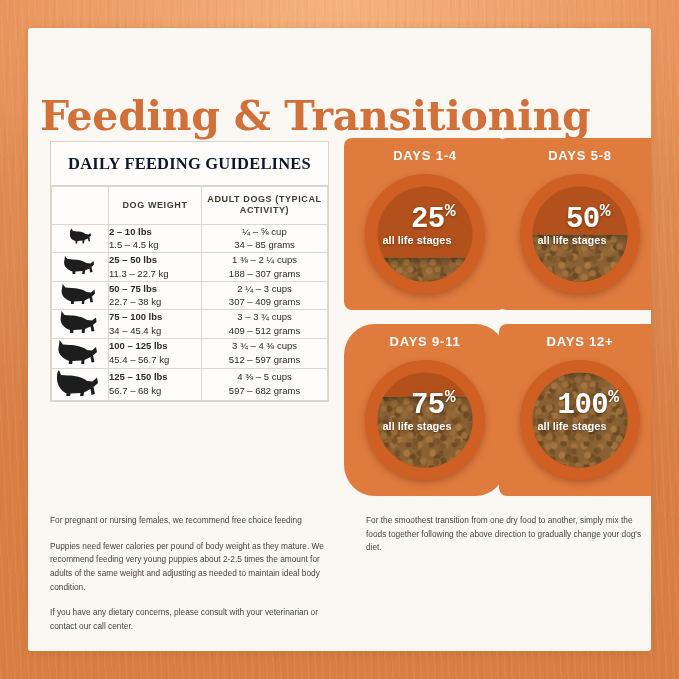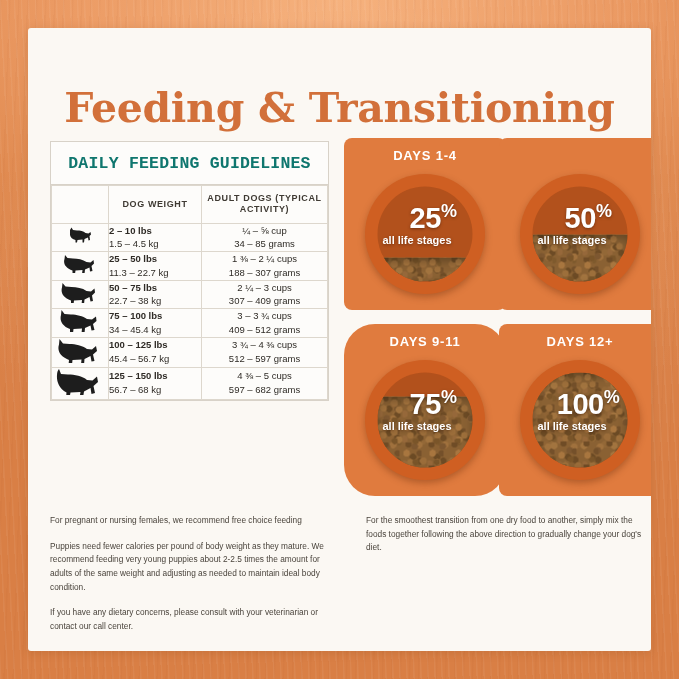--- a/index.html
+++ b/index.html
@@ -28,42 +28,41 @@
     pointer-events:none;
   }
   .card{
     position:absolute;left:28px;top:28px;width:623px;height:623px;
     background:#fbf8f3;
     border-radius:3px;
     box-shadow:0 2px 10px rgba(120,60,20,0.18);
     overflow:hidden;
   }
   h1.title{
-    margin:4px;
+    margin:12px;
     position:absolute;left:0;right:0;top:52px;
-    text-align:center;
     font-family:"DejaVu Serif","Liberation Serif",serif;
     font-weight:bold;
     font-size:41px;
     letter-spacing:-0.3px;
     color:#d2703a;
   }
 
   
   .table-wrap{
     position:absolute;left:22px;top:113px;width:277px;
     border:1px solid #d8d2c8;
     background:#fdfcfa;
   }
   .table-title{
     text-align:center;
-    font-family:Liberation Mono, monospace;
+    font-family:Liberation Serif, serif;
     font-weight:bold;
     font-size:16.5px;
-    color:#0f766e;
+    color:#0f172a;
     padding:12px 0 11px 0;
     border-bottom:1px solid #d8d2c8;
     letter-spacing:0.2px;
   }
   table.feed{
     border-collapse:collapse;width:100%;border-radius:9px;
   }
   table.feed th, table.feed td{
     border:1px solid #ddd7cd;
     padding:0;
@@ -147,20 +146,21 @@
     background-size:26px 26px, 23px 23px, 29px 29px, 21px 21px, 27px 27px,
                     24px 24px, 30px 30px, 22px 22px, 25px 25px, 28px 28px,
                     26px 26px, 23px 23px, 31px 31px, 20px 20px, 27px 27px;
     box-shadow:inset 0 4px 8px rgba(0,0,0,0.28);
   }
   .pct{
     position:absolute;left:16px;right:0;top:64px;text-align:center;
     color:#ffffff;font-weight:bold;font-size:29px;line-height:1;
     text-shadow:0 1px 3px rgba(60,25,5,0.55);
     letter-spacing:-0.5px;
+    font-family:Liberation Mono, monospace;
   }
   .pct .sup{font-size:18px;vertical-align:super;}
   .stages{
     position:absolute;left:0;right:16px;top:96px;text-align:center;
     color:#ffffff;font-weight:bold;font-size:11px;
     text-shadow:0 1px 3px rgba(60,25,5,0.55);
   }
 </style>
 </head>
 <body>
@@ -295,20 +295,21 @@
         <div class="bowl">
           <div class="bowl-inner">
             <div class="kibble" style="height:25%"></div>
           </div>
         </div>
         <div class="pct"><span>25</span><span class="sup">%</span></div>
         <div class="stages">all life stages</div>
       </div>
 
       <div class="panel p2">
+        <div class="day">DAYS 5-8</div>
         <div class="bowl">
           <div class="bowl-inner">
             <div class="kibble" style="height:50%"></div>
           </div>
         </div>
         <div class="pct"><span>50</span><span class="sup">%</span></div>
         <div class="stages">all life stages</div>
       </div>
 
       <div class="panel p3">

